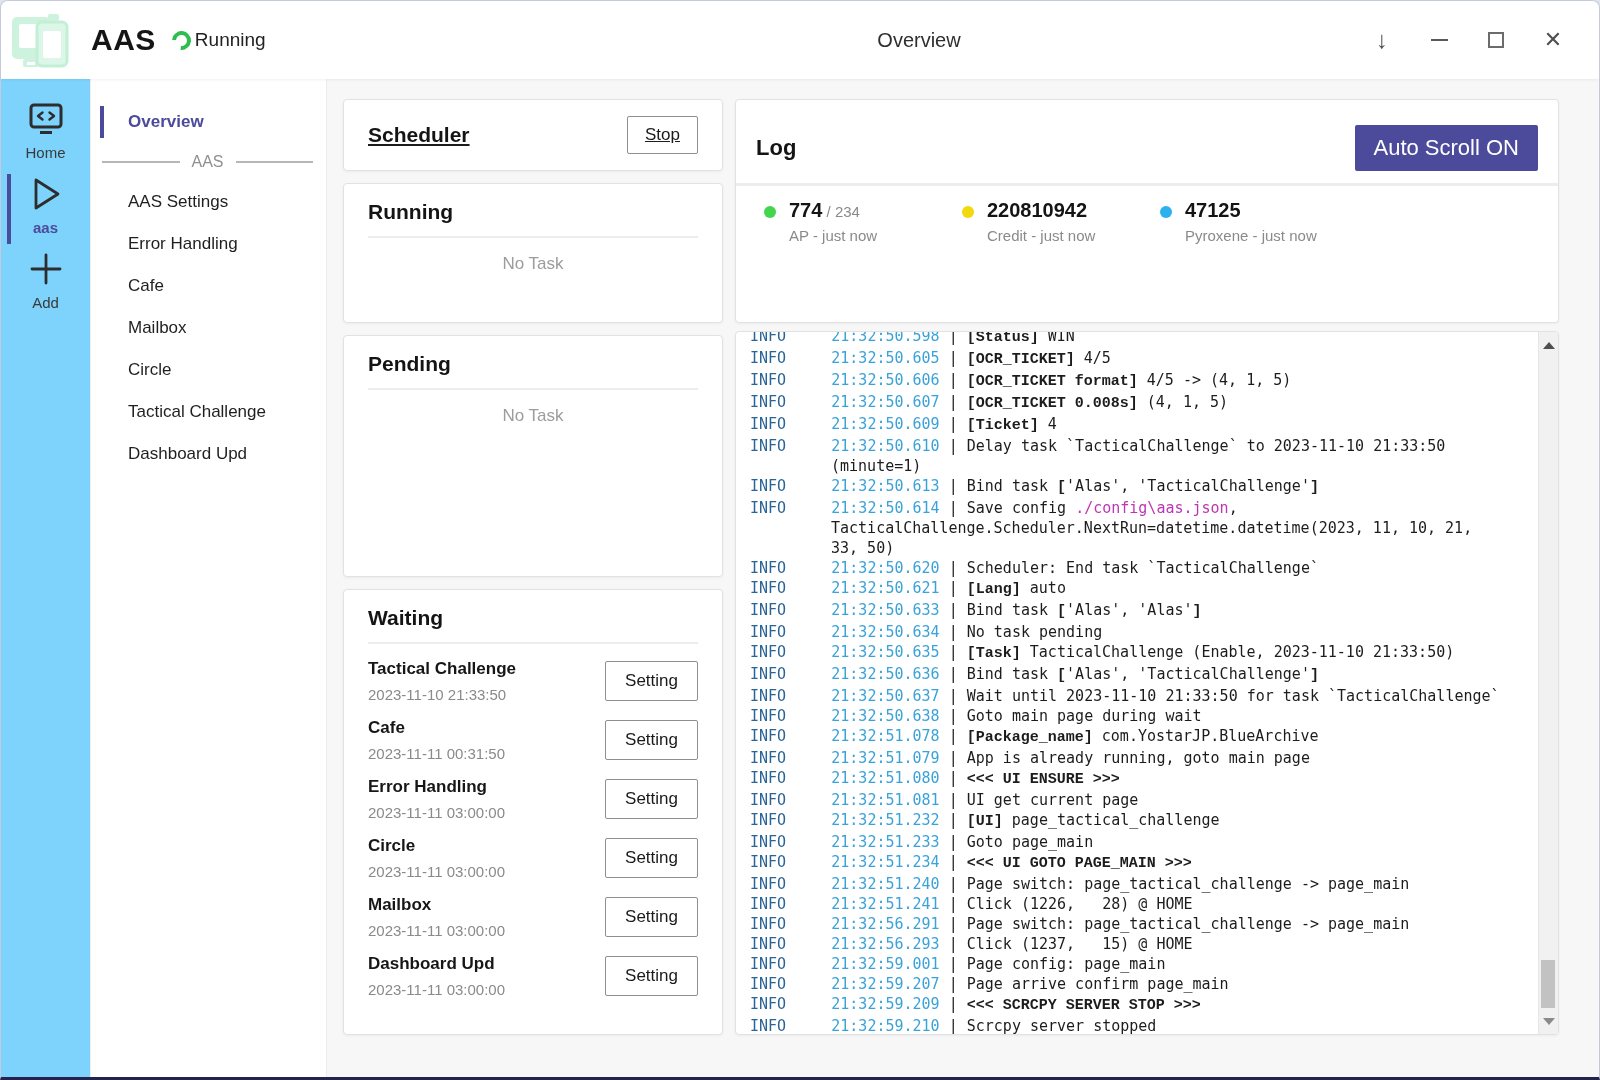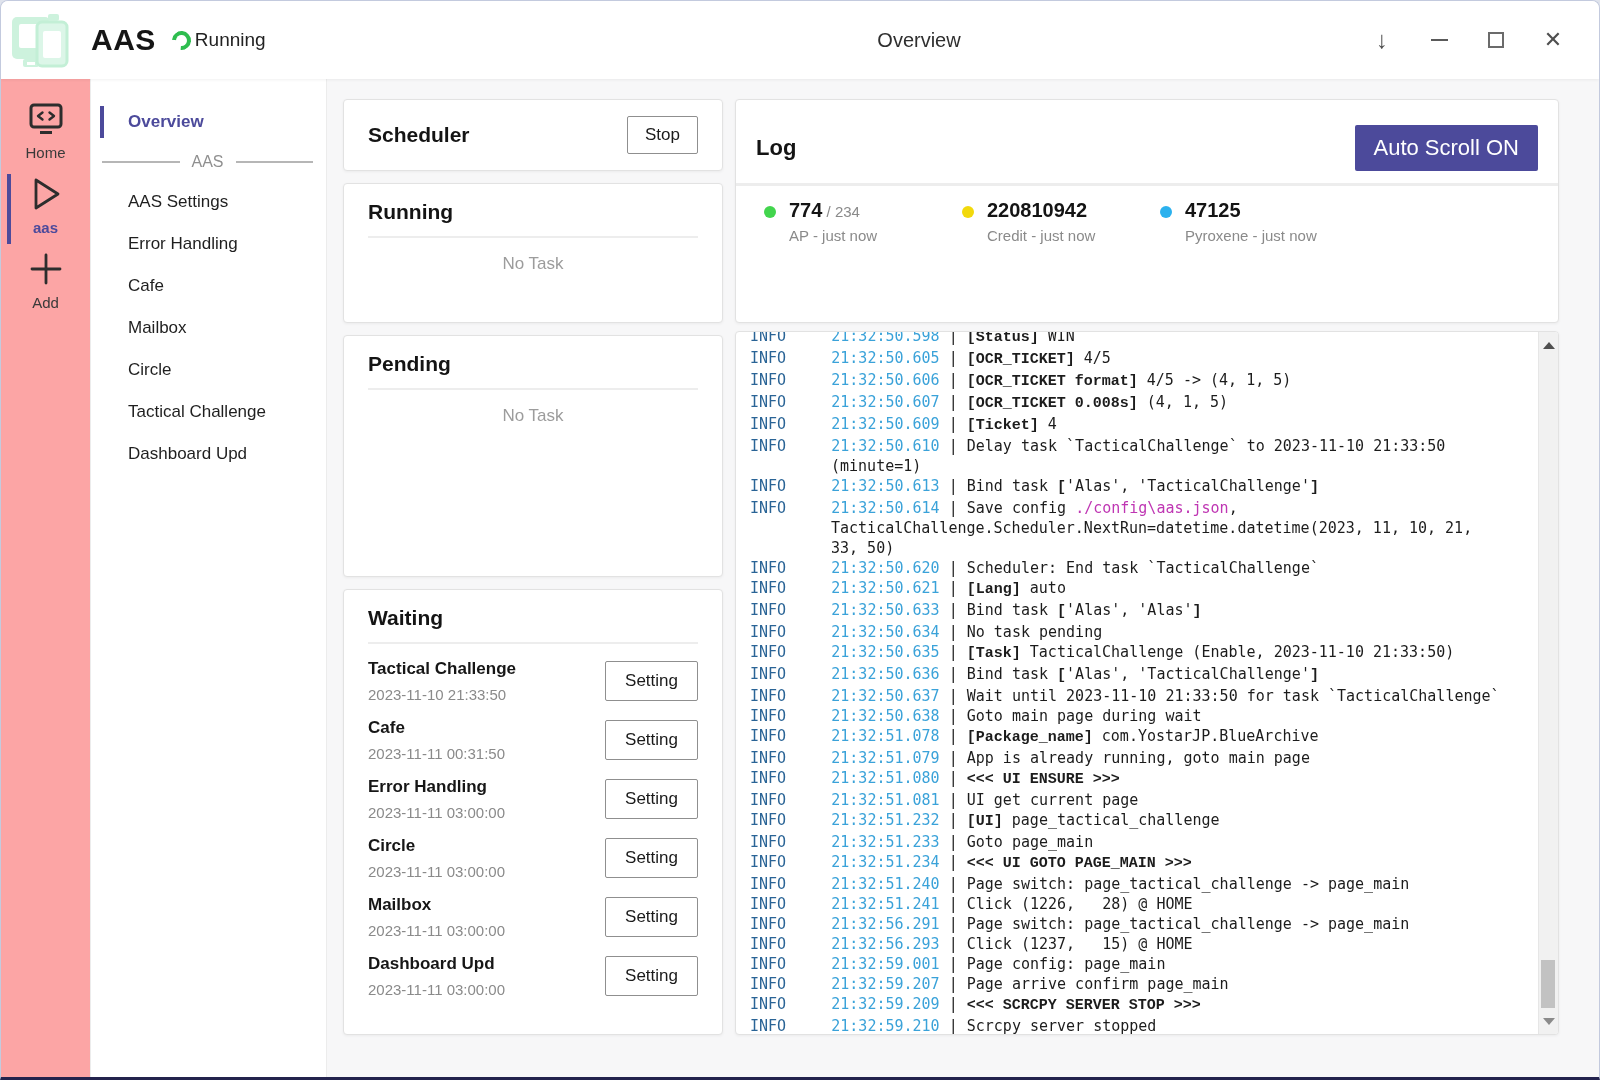--- a/index.html
+++ b/index.html
@@ -21,21 +21,21 @@
   .status-label{font-size:19px;color:#222;margin-left:4px;}
   .window-title{position:absolute;left:918px;transform:translateX(-50%);font-size:20px;color:#2f2f2f;}
   .controls{position:absolute;right:34px;top:0;height:100%;display:flex;align-items:center;gap:33px;color:#4f4f4f;}
   .ctrl{width:24px;height:24px;display:flex;align-items:center;justify-content:center;cursor:pointer;}
   .ctrl.dl{font-size:24px;}
   .min-glyph{width:17px;height:2px;background:#5a5a5a;}
   .max-glyph{width:16px;height:16px;border:2px solid #6b6b6b;}
   .ctrl.close{font-size:22px;}
   
   .body-row{flex:1;display:flex;min-height:0;}
-  .rail{width:90px;background:#fca5a5;border-right:1px solid #ececec;padding-top:22px;flex:0 0 auto;}
+  .rail{width:90px;background:#7dd3fc;border-right:1px solid #ececec;padding-top:22px;flex:0 0 auto;}
   .rail-item{position:relative;height:74px;display:flex;flex-direction:column;align-items:center;
     justify-content:flex-start;gap:7px;cursor:pointer;margin-bottom:1px;}
   .rail-label{font-size:15px;color:#3a3a3a;}
   .rail-item.active .rail-label{color:var(--accent);font-weight:700;}
   .rail-item.active::before{content:'';position:absolute;left:6px;top:-2px;bottom:6px;width:4px;background:var(--accent);}
   .rail-icon{height:36px;display:flex;align-items:center;}
   .sidebar{width:236px;background:#fff;border-right:1px solid #ececec;padding-top:26px;flex:0 0 auto;}
   .nav-link{height:42px;padding-left:37px;font-size:17px;color:#1f1f1f;display:flex;align-items:center;
     position:relative;cursor:pointer;}
   .nav-link.active{color:var(--accent);font-weight:700;height:34px;margin-bottom:4px;}
@@ -44,21 +44,21 @@
   .nav-divider::before,.nav-divider::after{content:'';flex:1;height:2px;background:#b6b6b6;}
   
   .main{flex:1;display:flex;gap:12px;padding:20px 40px 42px 16px;min-width:0;}
   .col-left{width:380px;flex:0 0 auto;display:flex;flex-direction:column;gap:12px;}
   .col-right{flex:1;display:flex;flex-direction:column;gap:8px;min-width:0;}
   .card{background:#fff;border:1px solid #e2e2e2;border-radius:4px;box-shadow:0 1px 3px rgba(0,0,0,.05);}
   .panel-head{font-size:21px;font-weight:700;color:#141414;}
   .rule{height:2px;background:#ededed;margin:12px 0 0;}
   .btn-outline{border:1px solid #8f8f8f;background:#fff;font-size:17px;padding:8px 17px;color:#1a1a1a;
     border-radius:2px;font-family:inherit;cursor:pointer;}
-  .scheduler{height:72px;display:flex;align-items:center;justify-content:space-between;padding:0 24px;flex:0 0 auto;}
+  .scheduler{height:72px;display:flex;align-items:center;justify-content:space-between;padding:0 24px;flex:0 0 auto;text-decoration:underline;}
   .pad{padding:16px 24px;}
   .running-card{height:140px;flex:0 0 auto;}
   .pending-card{height:242px;flex:0 0 auto;}
   .waiting-card{flex:1;overflow:hidden;}
   .no-task{color:#9c9c9c;text-align:center;font-size:17px;margin-top:16px;}
   .wait-item{display:flex;align-items:center;justify-content:space-between;margin-top:15px;}
   .wait-name{font-size:17px;font-weight:700;color:#161616;}
   .wait-date{font-size:15px;color:#8a8a8a;margin-top:7px;}
   .btn-outline.setting{padding:9px 19px;}
   

